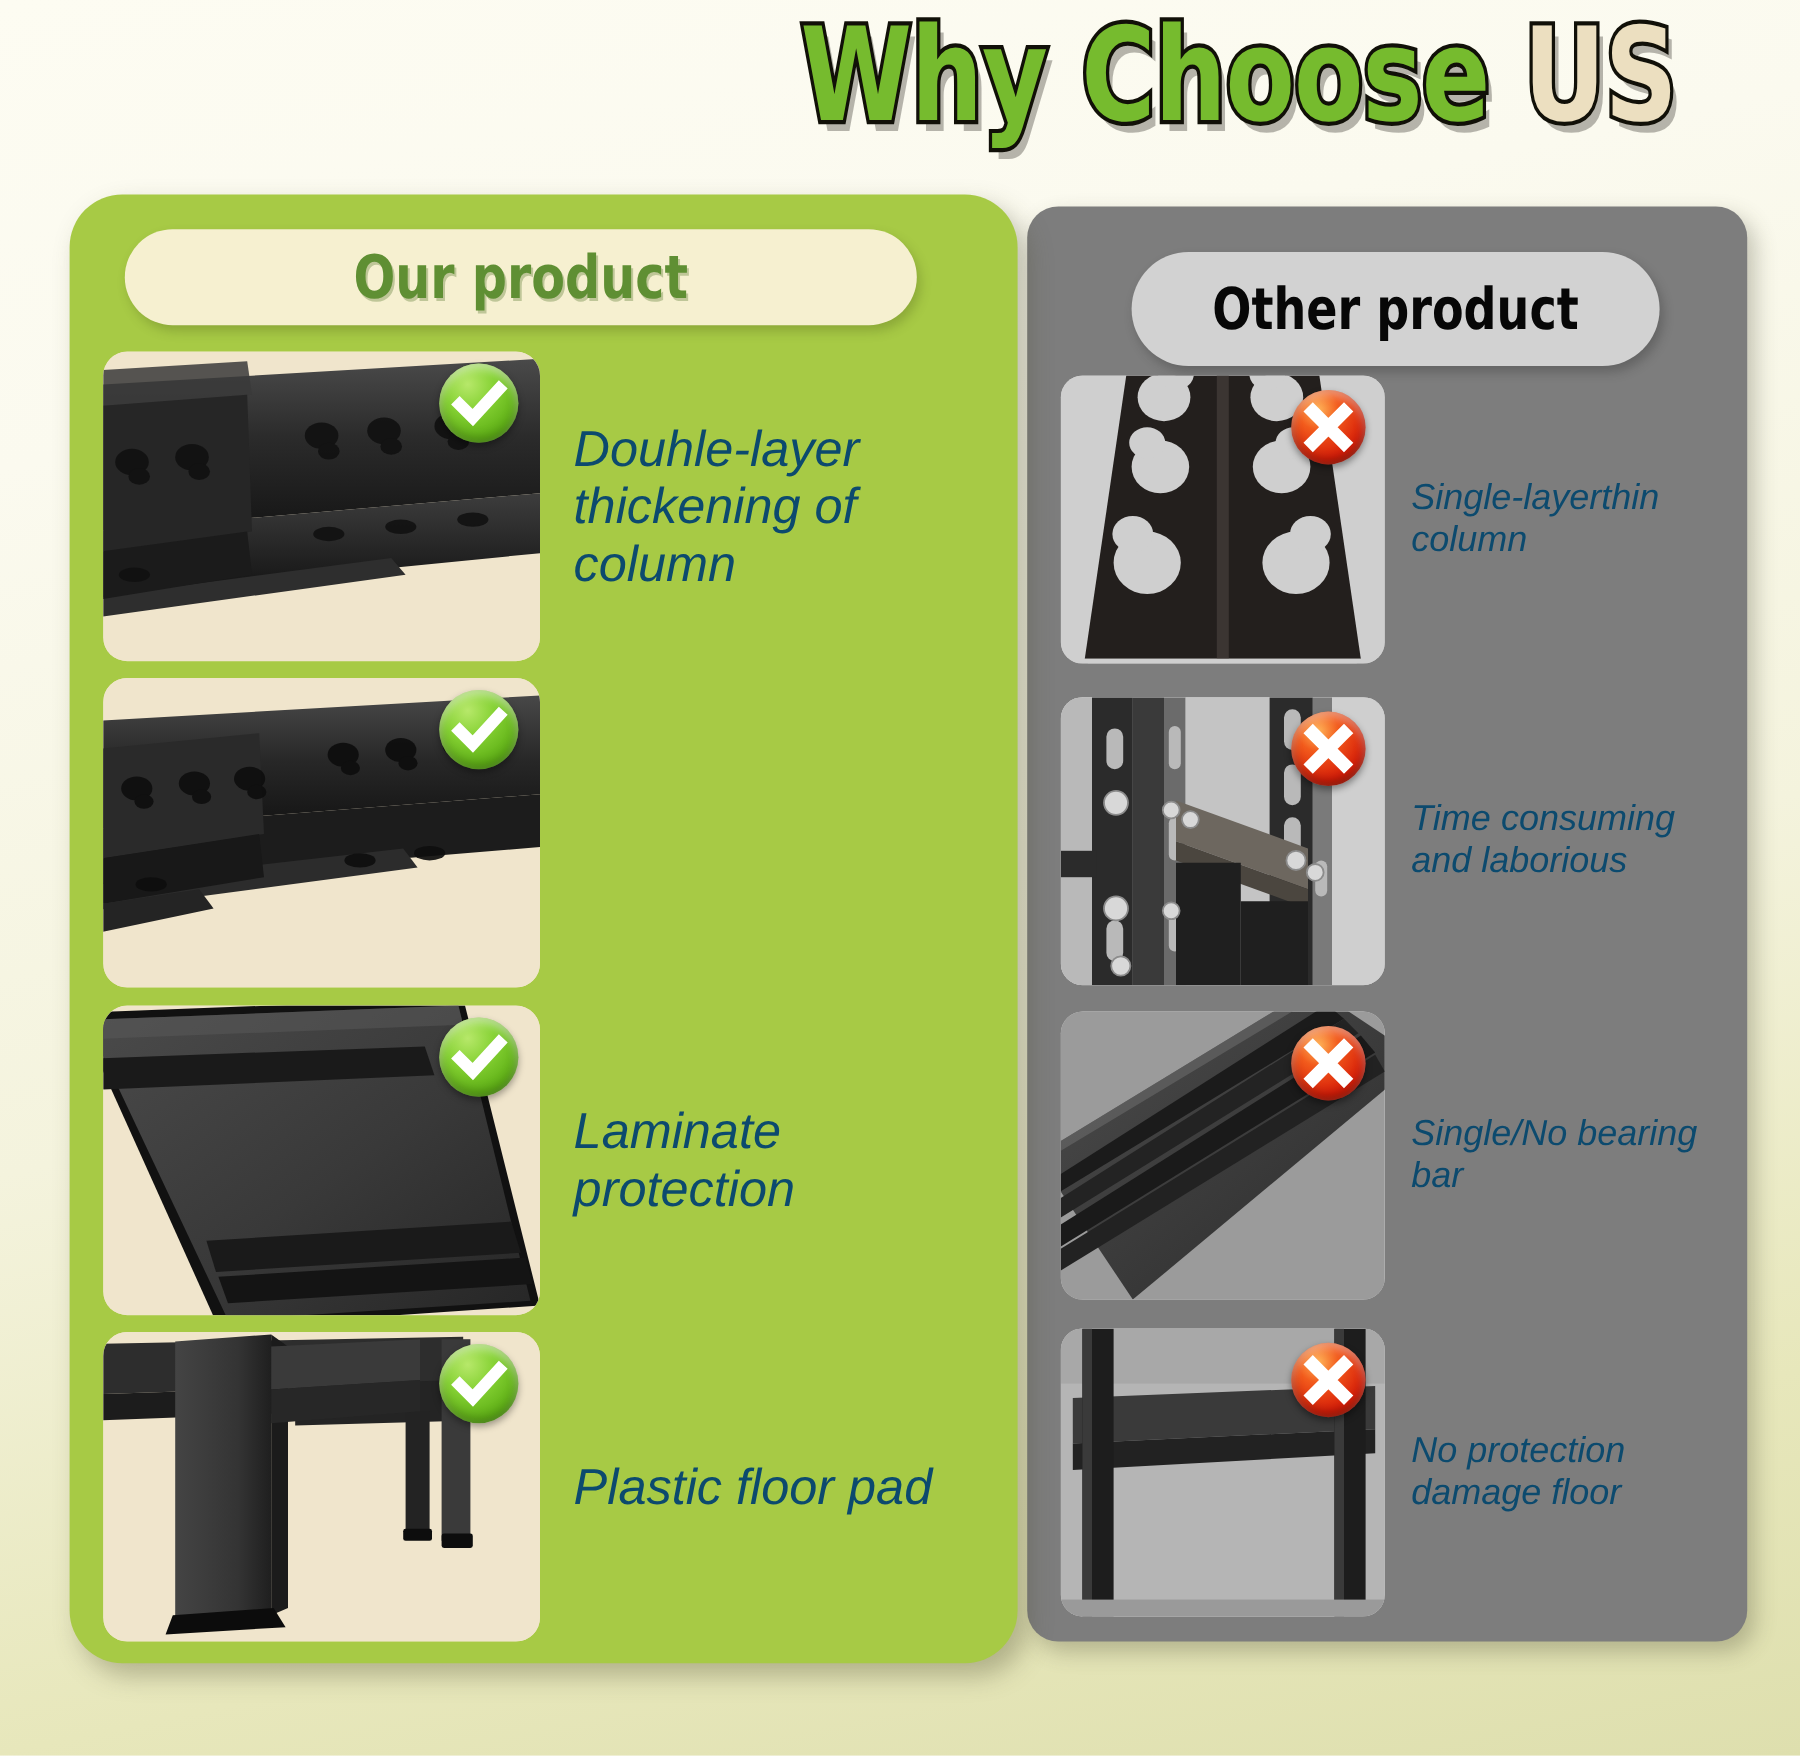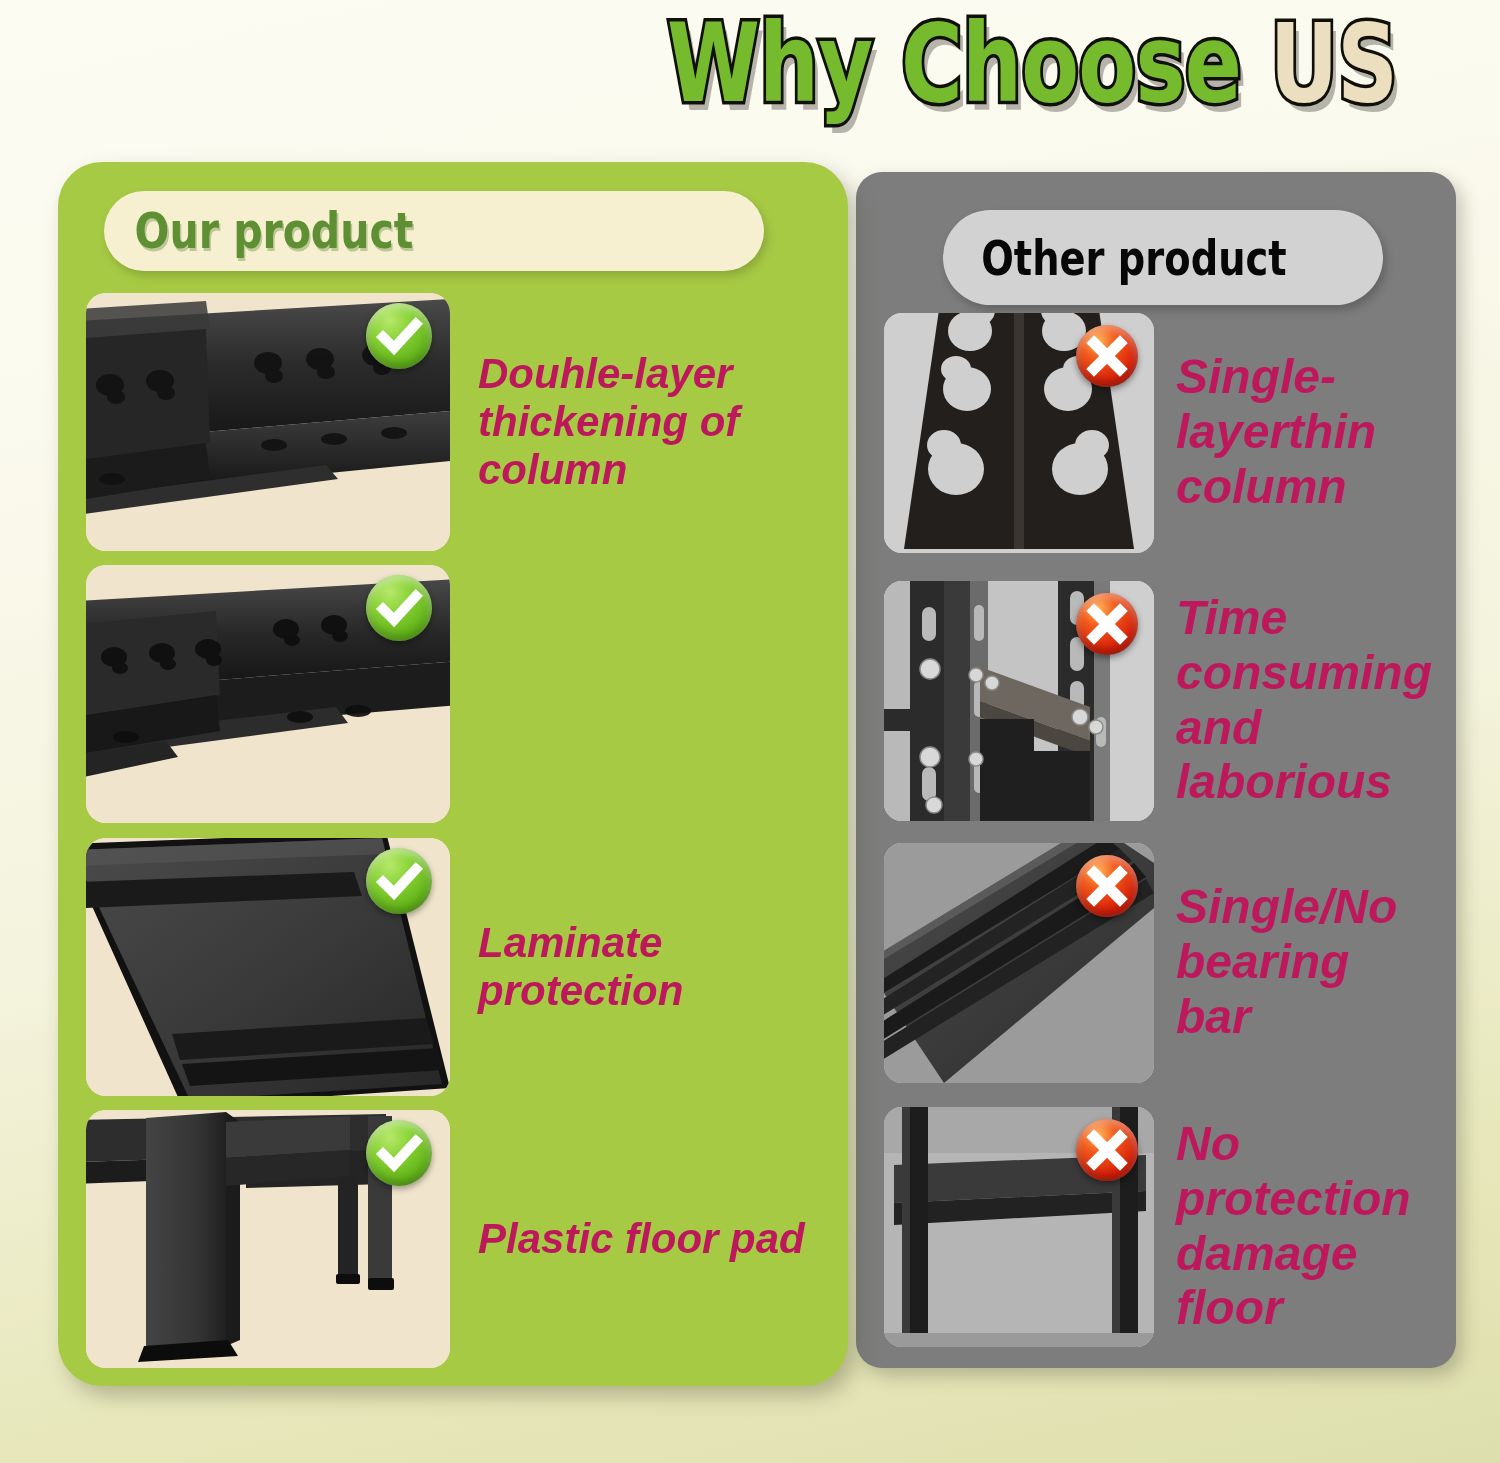--- a/index.html
+++ b/index.html
@@ -64,21 +64,21 @@
     border-radius: 44px;
     box-shadow: 8px 10px 20px rgba(80,80,50,0.34);
   }
 
   
   .badge-pill {
     position: absolute;
     border-radius: 999px;
     display: flex;
     align-items: center;
-    justify-content: flex-start;
+    justify-content: center;
     font-family: "DejaVu Sans", sans-serif;
     font-weight: bold;
     white-space: nowrap;
   }
   .pill-our {
     left: 104px;
     top: 191px;
     width: 660px;
     height: 80px;
     background: #f6f0d0;
@@ -126,32 +126,32 @@
   }
   .thumb-right {
     width: 270px;
     height: 240px;
     border-radius: 18px;
     background: #cfcfcf;
   }
 
   .label {
     font-style: italic;
-    font-weight: bold;
-    color: #be185d;
+    font-weight: normal;
+    color: #0c4a6e;
     line-height: 1.14;
   }
   .label-left {
     margin-left: 28px;
     font-size: 42px;
     max-width: 400px;
   }
   .label-right {
     margin-left: 22px;
-    font-size: 48px;
+    font-size: 30px;
     max-width: 270px;
   }
 
   
   .status-icon {
     position: absolute;
     width: 66px;
     height: 66px;
     border-radius: 50%;
     z-index: 6;

